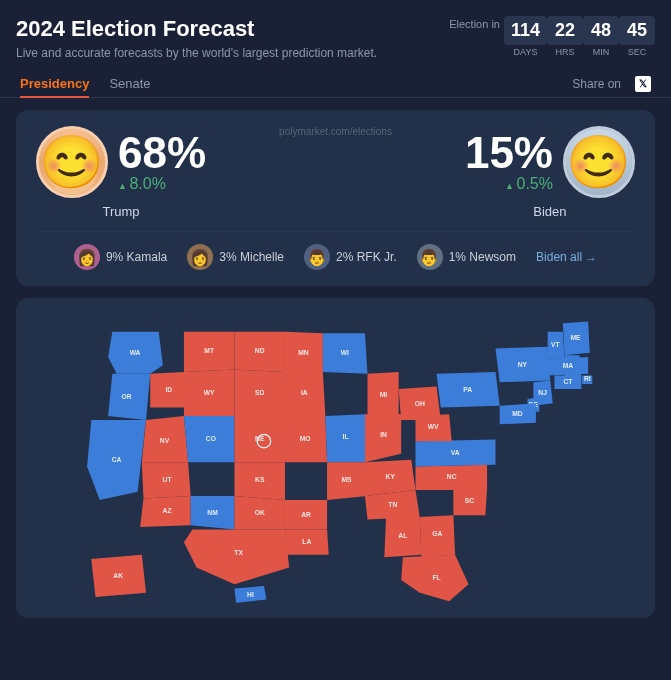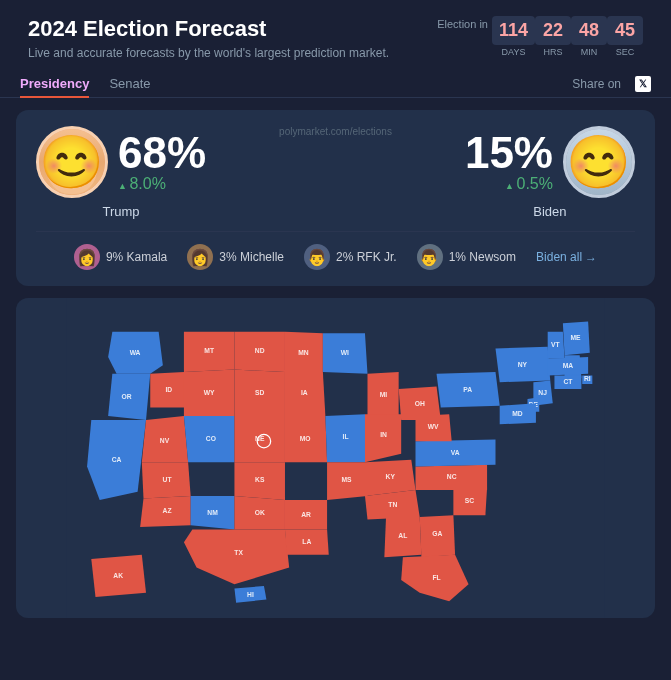--- a/index.html
+++ b/index.html
@@ -6,21 +6,21 @@
     body {
       width: 671px;
       height: 680px;
       background: #1a2035;
       font-family: -apple-system, BlinkMacSystemFont, 'Segoe UI', sans-serif;
       color: #fff;
       overflow: hidden;
     }
 
     .header {
-      padding: 16px 28px 10px;
+      padding: 16px 16px 10px;
       display: flex;
       justify-content: space-between;
       align-items: flex-start;
     }
 
     .header-left h1 {
       font-size: 22px;
       font-weight: 700;
       color: #fff;
       margin-bottom: 4px;
@@ -48,21 +48,21 @@
       flex-direction: column;
       align-items: center;
     }
 
     .countdown-value {
       background: #2a3550;
       border-radius: 4px;
       padding: 4px 7px;
       font-size: 18px;
       font-weight: 700;
-      color: #fca5a5;
+      color: #ffffff;
       min-width: 36px;
       text-align: center;
     }
 
     .countdown-sub {
       font-size: 9px;
       color: #8899aa;
       margin-top: 2px;
       text-transform: uppercase;
     }
@@ -78,21 +78,21 @@
     .tab {
       font-size: 13px;
       color: #8899aa;
       padding: 6px 0;
       margin-right: 20px;
       cursor: pointer;
       position: relative;
     }
 
     .tab.active {
-      color: #f0abfc;
+      color: #f97316;
       font-weight: 600;
       text-align: center;
     }
 
     .tab.active::after {
       content: '';
       position: absolute;
       bottom: -1px;
       left: 0;
       right: 0;

